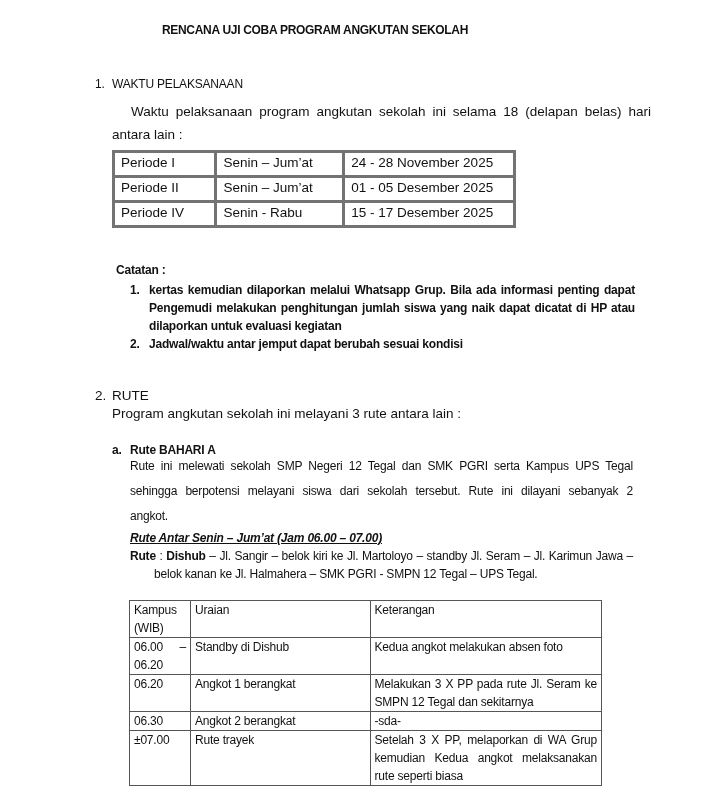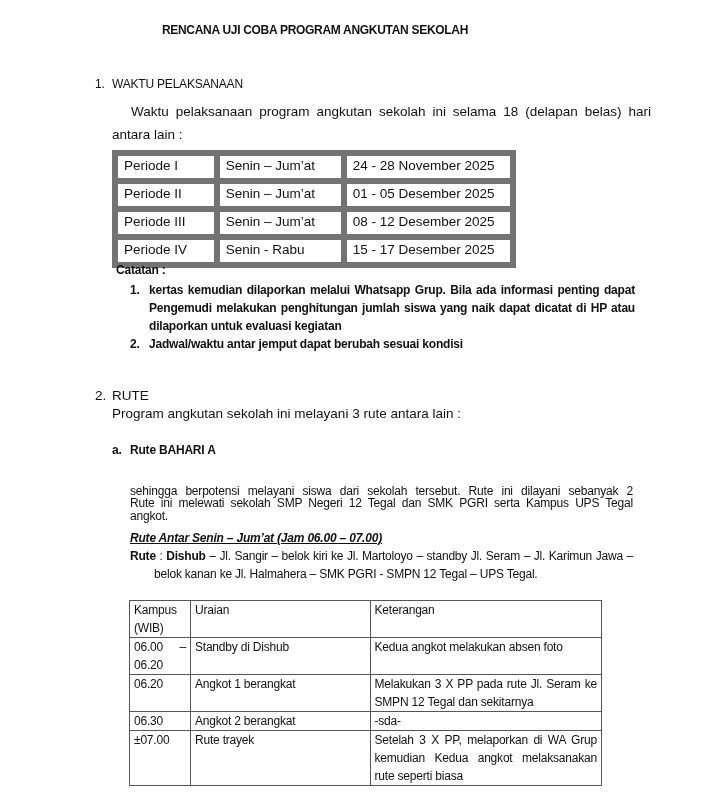--- a/index.html
+++ b/index.html
@@ -4,21 +4,21 @@
 <style>
   html, body { margin: 0; padding: 0; background: #ffffff; }
   body { width: 720px; height: 794px; position: relative; overflow: hidden; color: #111; }
   .abs { position: absolute; }
   .cal { font-family: "Liberation Sans", sans-serif; font-size: 12px; letter-spacing: -0.2px; }
   .ari { font-family: "Liberation Sans", sans-serif; font-size: 13.5px; }
   .bold { font-weight: bold; }
   .title { left: 0; width: 630px; top: 23px; text-align: center; font-size: 12px; font-weight: bold; font-family: "Liberation Sans", sans-serif; letter-spacing: -0.3px; }
   .justify { text-align: justify; text-align-last: left; }
   table { border-collapse: collapse; }
-  table.t1 td { border: 6px solid #737373; height: 22px; padding: 0 0 0 6px; vertical-align: top; font-family: "Liberation Sans", sans-serif; font-size: 13.5px; line-height: 20px; }
+  table.t1 td { border: 3px solid #737373; height: 22px; padding: 0 0 0 6px; vertical-align: top; font-family: "Liberation Sans", sans-serif; font-size: 13.5px; line-height: 20px; }
   table.t2 td { border: 1px solid #555; padding: 0 4px; vertical-align: top; font-family: "Liberation Sans", sans-serif; font-size: 12px; line-height: 18px; letter-spacing: -0.2px; }
   .underline { text-decoration: underline; font-style: italic; }
   ol.notes { margin: 0; padding: 0; list-style: none; }
   ol.notes li { position: relative; padding-left: 19px; line-height: 18px; }
   ol.notes li .num { position: absolute; left: 0; top: 0; }
 </style>
 </head>
 <body>
 
 <div class="abs title">RENCANA UJI COBA PROGRAM ANGKUTAN SEKOLAH</div>
@@ -40,25 +40,20 @@
     <td>Periode I</td>
     <td>Senin – Jum’at</td>
     <td>24 - 28 November 2025</td>
   </tr>
   <tr>
     <td>Periode II</td>
     <td>Senin – Jum’at</td>
     <td>01 - 05 Desember 2025</td>
   </tr>
   <tr>
-    <td>Periode III</td>
-    <td>Senin – Jum’at</td>
-    <td>08 - 12 Desember 2025</td>
-  </tr>
-  <tr>
     <td>Periode IV</td>
     <td>Senin - Rabu</td>
     <td>15 - 17 Desember 2025</td>
   </tr>
 </tbody>
   </table>
 
 <div class="abs cal bold" style="left:116px; top:263px;">Catatan :</div>
 <ol class="abs cal bold notes" style="left:130px; top:281px; width:505px;">
   <li>
@@ -73,21 +68,21 @@
   </li>
 </ol>
 
 <div class="abs ari" style="left:95px; top:388px;">2.</div>
 <div class="abs ari" style="left:112px; top:388px;">RUTE</div>
 <div class="abs ari" style="left:112px; top:406px;">Program angkutan sekolah ini melayani 3 rute antara lain :</div>
 
 <div class="abs cal bold" style="left:112px; top:443px;">a.</div>
 <div class="abs cal bold" style="left:130px; top:443px;">Rute BAHARI A</div>
 
-<div class="abs cal justify" style="left:130px; top:459px; width:503px; text-align-last: justify; margin-top: 37px;">Rute ini melewati sekolah SMP Negeri 12 Tegal dan SMK PGRI serta Kampus UPS Tegal</div>
+<div class="abs cal justify" style="left:130px; top:459px; width:503px; text-align-last: justify;">Rute ini melewati sekolah SMP Negeri 12 Tegal dan SMK PGRI serta Kampus UPS Tegal</div>
 <div class="abs cal justify" style="left:130px; top:484px; width:503px; text-align-last: justify;">sehingga berpotensi melayani siswa dari sekolah tersebut. Rute ini dilayani sebanyak 2</div>
 <div class="abs cal" style="left:130px; top:509px;">angkot.</div>
 
 <div class="abs cal bold underline" style="left:130px; top:531px;">Rute Antar Senin – Jum’at (Jam 06.00 – 07.00)</div>
 
 <div class="abs cal justify" style="left:130px; top:549px; width:503px; text-align-last: justify;"><span class="bold">Rute</span><span> : </span><span class="bold">Dishub</span><span> – Jl. Sangir – belok kiri ke Jl. Martoloyo – standby Jl. Seram – Jl. Karimun Jawa –</span></div>
 <div class="abs cal" style="left:130px; top:567px;padding-left:24px;">belok kanan ke Jl. Halmahera – SMK PGRI - SMPN 12 Tegal – UPS Tegal.</div>
 
 <table class="abs t2" style="left:129px; top:600px; width:473px;">
   <colgroup>

